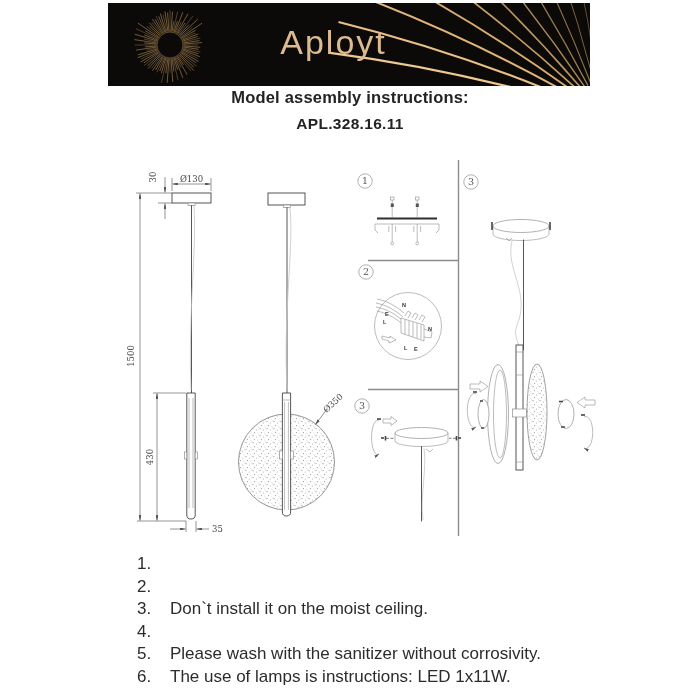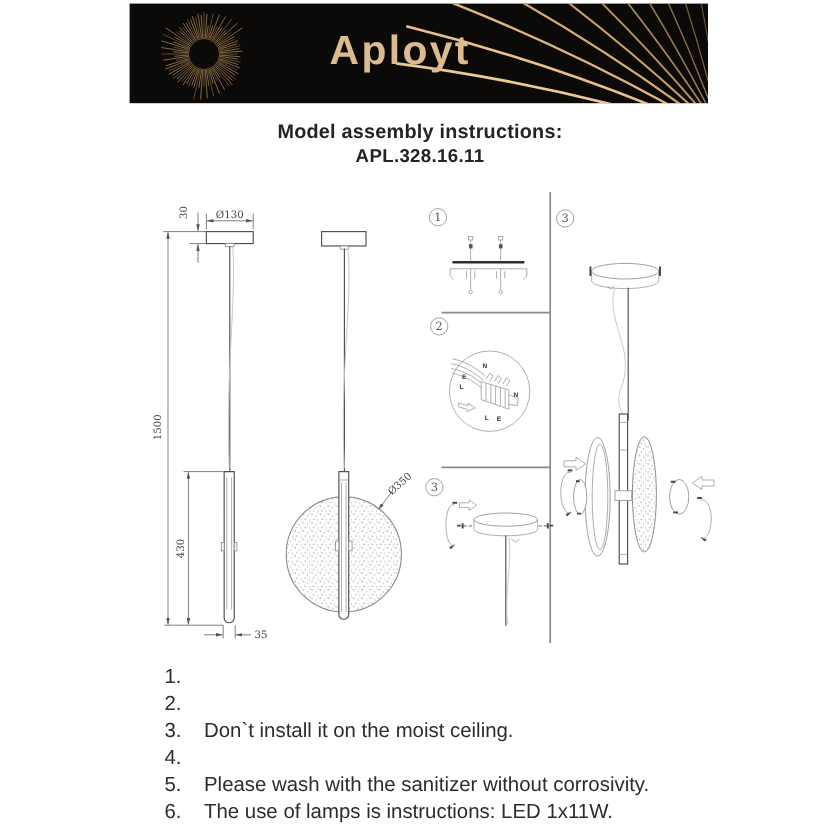--- a/index.html
+++ b/index.html
@@ -2,26 +2,26 @@
 <html><head>
 <meta charset="utf-8">
 <style>
   html,body{margin:0;padding:0;background:#fff;}
   .page{position:relative;width:700px;height:700px;background:#ffffff;overflow:hidden;
         font-family:"Liberation Sans",sans-serif;}
   
   .banner{position:absolute;left:108px;top:3px;width:482px;height:83px;background:#0c0a08;overflow:hidden;}
   .banner svg{position:absolute;left:0;top:0;}
   .brand{position:absolute;left:118px;top:20px;width:215px;text-align:center;
-         color:#dcbb90;font-size:34px;font-weight:700;letter-spacing:2px;
+         color:#dcbb90;font-size:34px;font-weight:400;letter-spacing:2px;
          font-family:"Liberation Sans",sans-serif;}
   
-  .titleblock{position:absolute;left:0;top:101px;width:700px;text-align:center;color:#232323;}
+  .titleblock{position:absolute;left:0;top:88px;width:700px;text-align:center;color:#232323;}
   .titleblock .t1{font-size:16.5px;font-weight:600;letter-spacing:.2px;}
-  .titleblock .t2{font-size:15.5px;font-weight:600;margin-top:2px;letter-spacing:.3px;}
+  .titleblock .t2{font-size:15.5px;font-weight:600;margin-top:8px;letter-spacing:.3px;}
   
   .tech{position:absolute;left:0;top:148px;width:700px;height:400px;}
   .ln{stroke:#4d4d4d;stroke-width:.95;fill:none;stroke-linecap:round;}
   .lnf{stroke:#4d4d4d;stroke-width:.95;fill:#fff;}
   .thin{stroke:#8f8f8f;stroke-width:.6;fill:none;}
   .thinf{stroke:#8f8f8f;stroke-width:.7;fill:#fff;}
   .dim{stroke:#5a5a5a;stroke-width:.65;fill:none;}
   .lite{stroke:#c6c6c6;stroke-width:.8;fill:none;}
   .divider{stroke:#8c8c8c;stroke-width:1.4;fill:none;}
   .dark{stroke:#2f2f2f;stroke-width:2;fill:none;}

